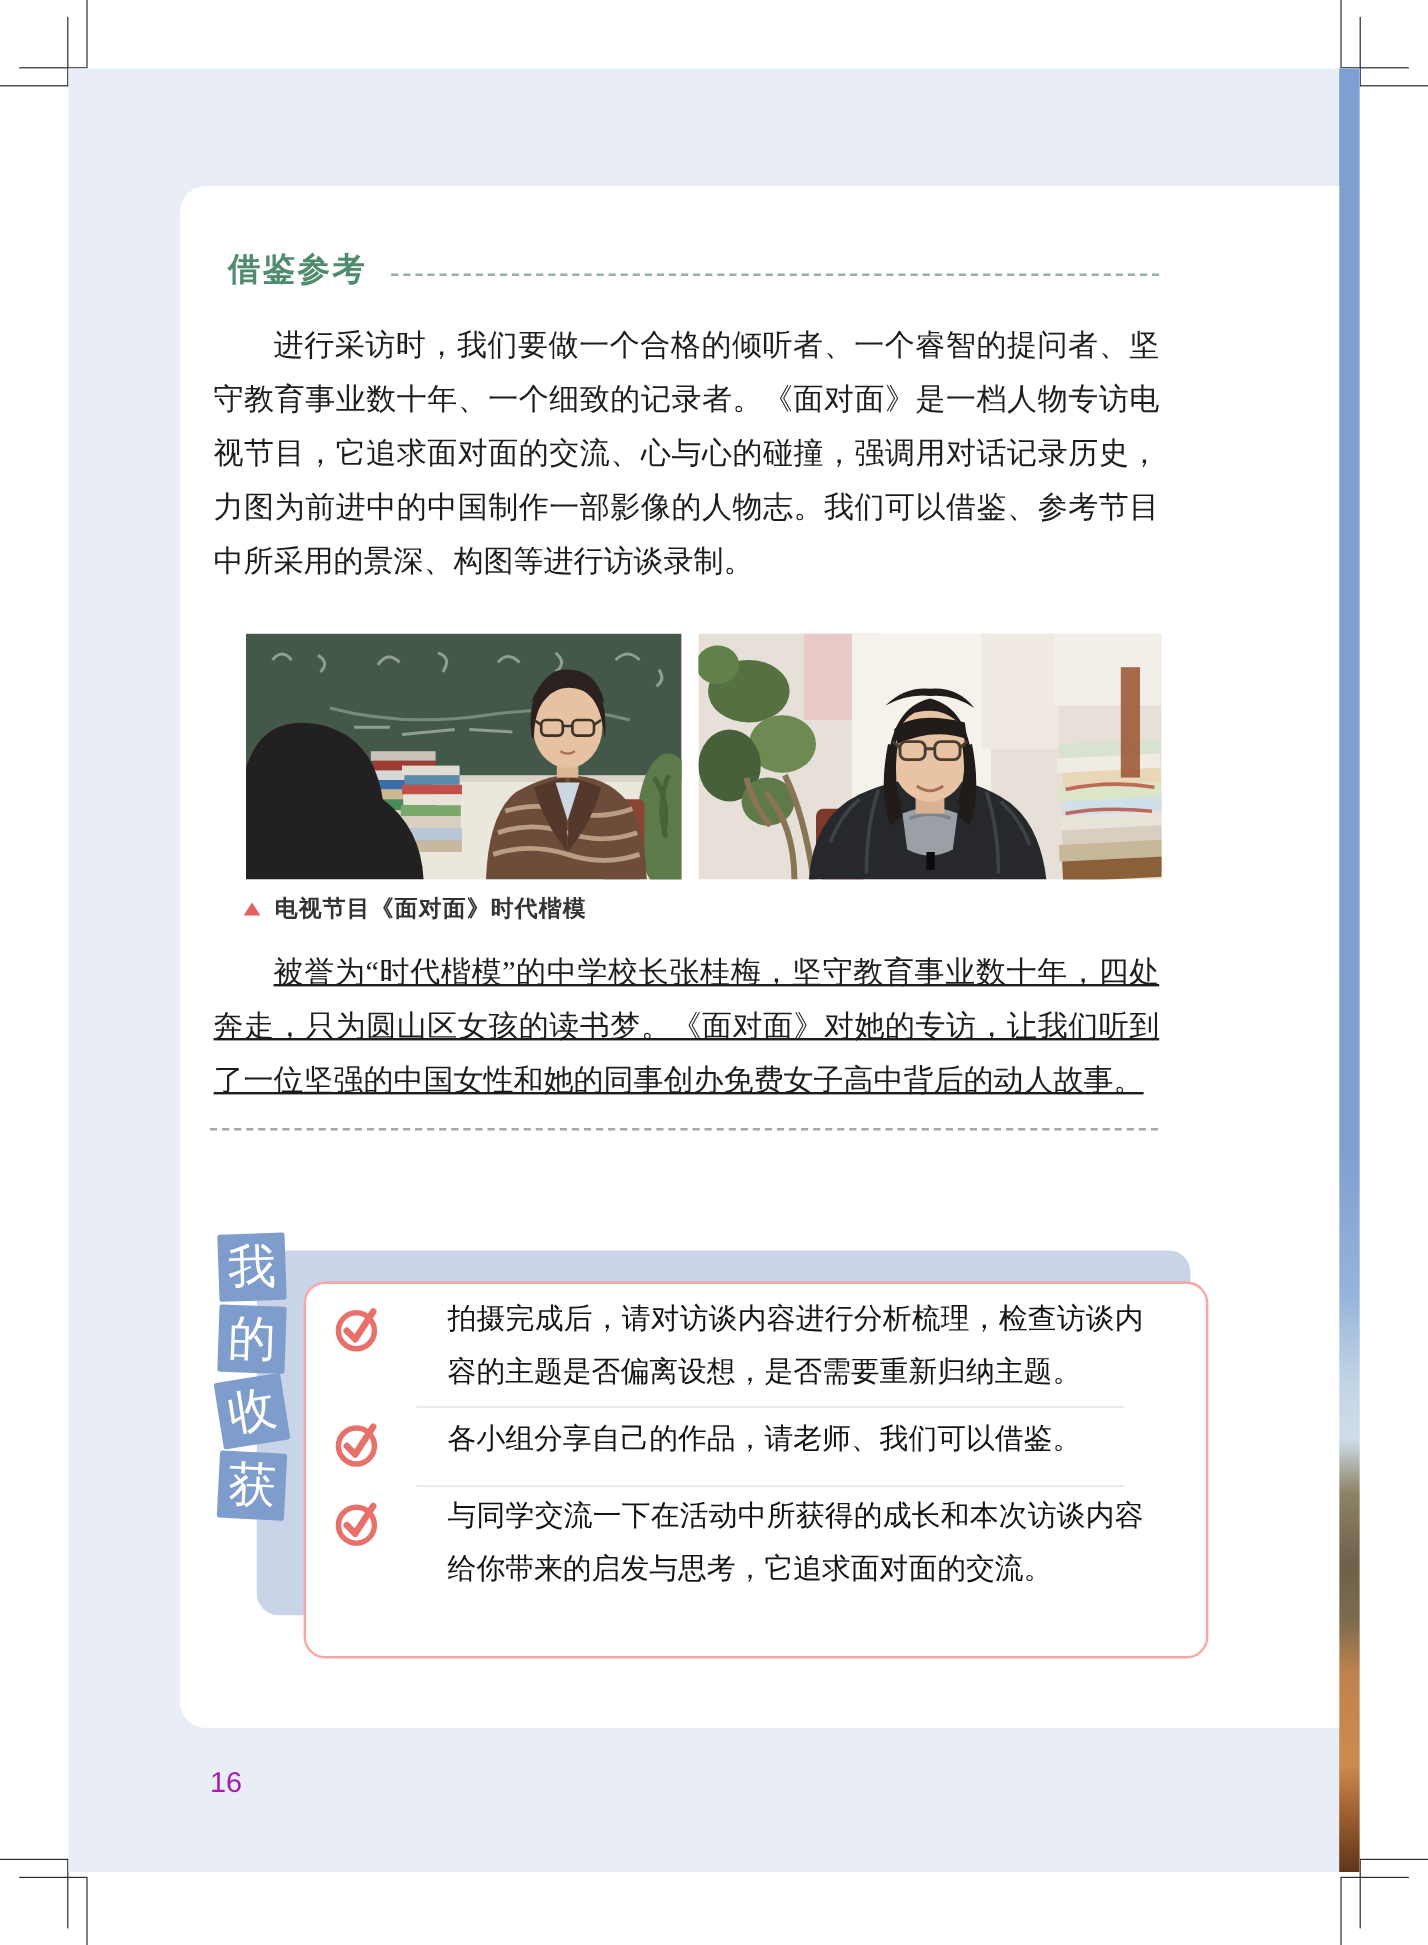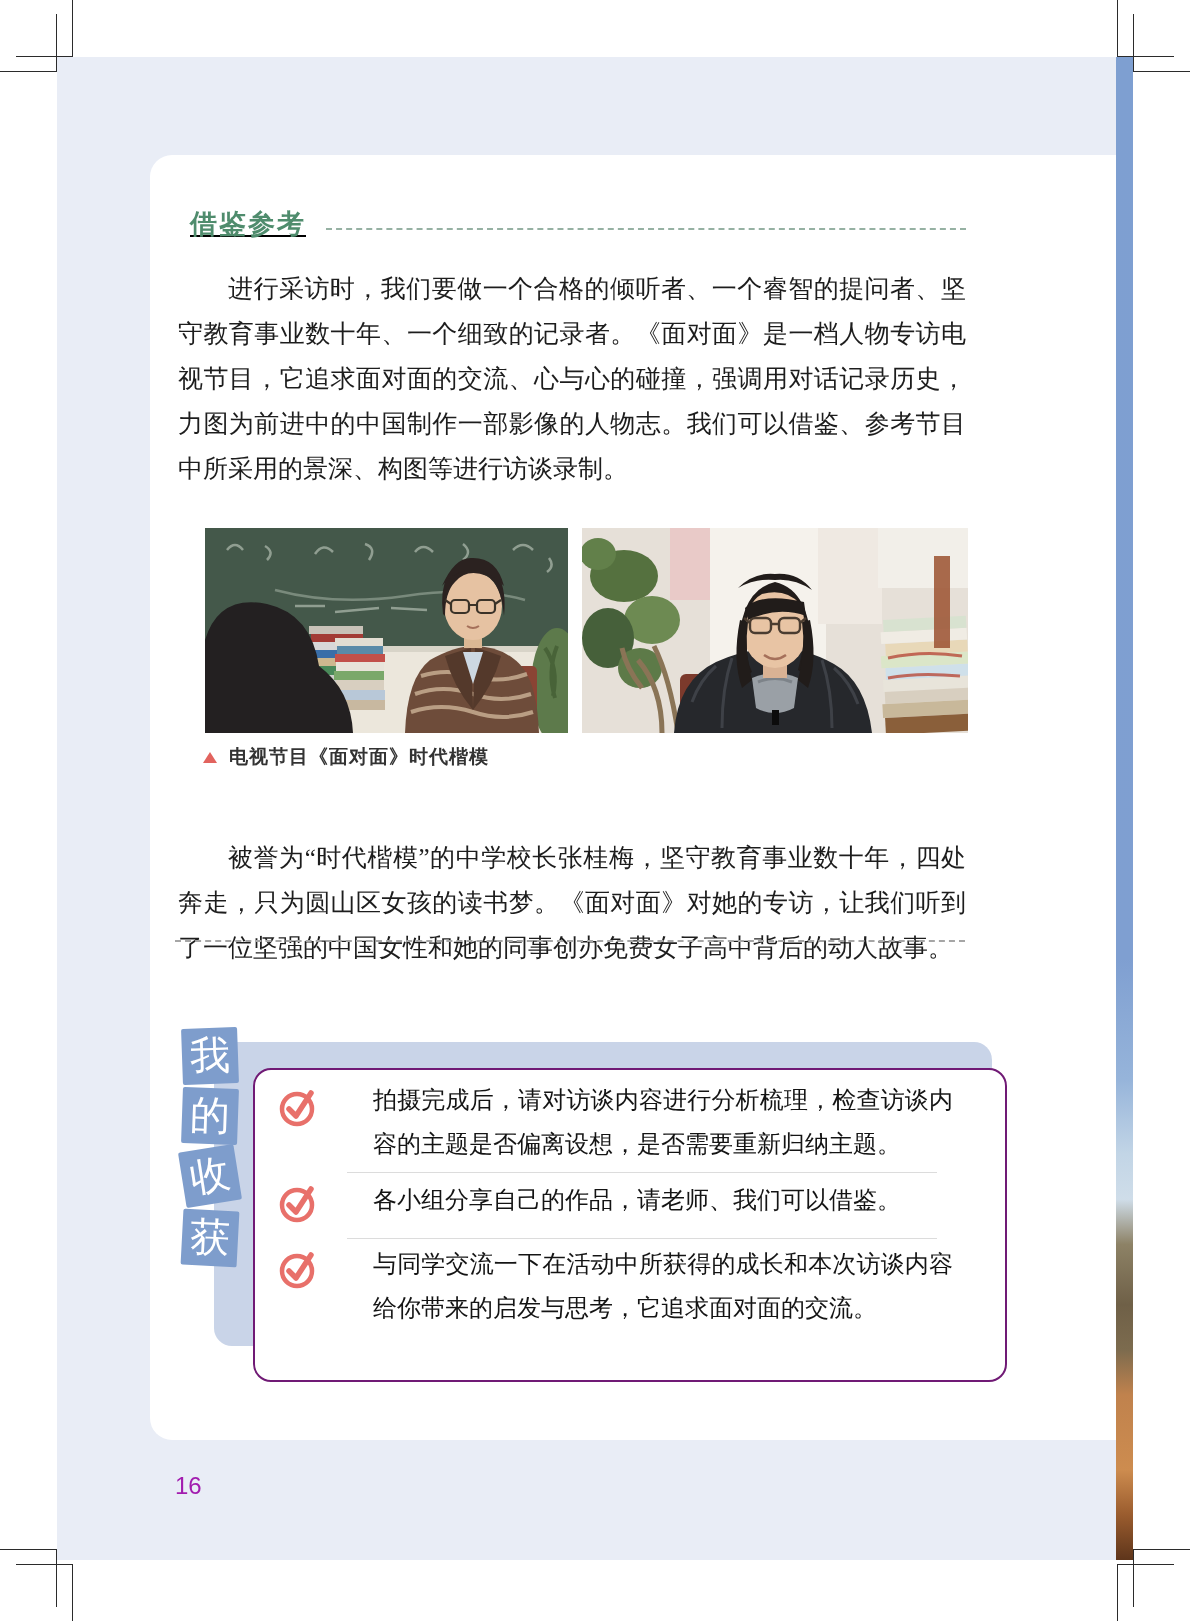--- a/index.html
+++ b/index.html
@@ -10,45 +10,45 @@
   .mv{width:1px;}
   .mh{height:1px;}
   
   #page-bg{position:absolute;left:57px;top:57px;width:1076px;height:1503px;background:#e9edf6;}
   #side-strip{position:absolute;left:1116px;top:57px;width:17px;height:1503px;
     background:linear-gradient(180deg,#7e9fd1 0%,#7f9fd1 60%,#96b4da 68%,#c2d5e6 73%,#cfdde9 76%,
       #8d8266 79%,#6f6047 83%,#7c6b4e 86%,#c0824d 89%,#cd8c4f 94%,#9a5c2e 97%,#5e351b 100%);}
   #content-card{position:absolute;left:150px;top:155px;width:966px;height:1285px;background:#ffffff;
     border-radius:22px 0 0 22px;}
   
-  #section-header{position:absolute;left:190px;top:206px;width:776px;display:flex;align-items:center;text-decoration:underline;}
+  #section-header{position:absolute;left:190px;top:206px;width:776px;display:flex;align-items:center;}
   #section-title{color:#4f8c6d;font-size:27px;font-weight:bold;letter-spacing:2px;
     font-family:"Liberation Sans",sans-serif;}
   #section-dotline{flex:1;border-top:2px dashed #96b1a3;margin-left:20px;margin-top:10px;}
   
   .para{position:absolute;left:178px;width:788px;font-size:25px;line-height:45px;color:#1d1d1d;
     text-indent:2em;text-align:justify;font-family:"Liberation Serif","DejaVu Serif",serif;}
   #para-intro{top:266px;}
-  #para-story{top:835px;}
+  #para-story{top:788px;text-decoration:underline;}
   
   .photo{position:absolute;top:528px;height:205px;}
   #photo-left{left:205px;width:363px;}
   #photo-right{left:582px;width:386px;}
   
   #figure-caption{position:absolute;left:203px;top:744px;display:flex;align-items:center;}
   #caption-triangle{width:0;height:0;border-left:7px solid transparent;border-right:7px solid transparent;
     border-bottom:11px solid #e2635e;margin-right:12px;}
   #caption-text{font-size:19px;font-weight:600;color:#333333;letter-spacing:1px;}
   
   #mid-divider{position:absolute;left:175px;top:940px;width:790px;border-top:2px dashed #a6a6a6;}
   
   #harvest-panel{position:absolute;left:214px;top:1042px;width:778px;height:304px;
     background:#c9d4e8;border-radius:18px;}
   #harvest-card{position:absolute;left:253px;top:1068px;width:754px;height:314px;background:#ffffff;
-    border:2px solid #701a75;border-radius:18px;box-sizing:border-box;}
+    border:2px solid #fca5a5;border-radius:18px;box-sizing:border-box;}
   .tile{position:absolute;left:182px;width:56px;height:56px;background:#7e9dcc;border-radius:2px;
     color:#ffffff;font-size:40px;line-height:56px;text-align:center;
     font-family:"Liberation Serif","DejaVu Serif",serif;}
   #tile-0{top:1028px;transform:rotate(-2deg);}
   #tile-1{top:1088px;transform:rotate(2deg);}
   #tile-2{top:1148px;transform:rotate(-9deg);}
   #tile-3{top:1210px;transform:rotate(3deg);}
   .check-row-icon{position:absolute;left:22px;width:42px;height:42px;}
   .check-text{position:absolute;left:118px;width:580px;font-size:24px;line-height:44px;color:#141414;
     text-align:justify;font-family:"Liberation Serif","DejaVu Serif",serif;}

